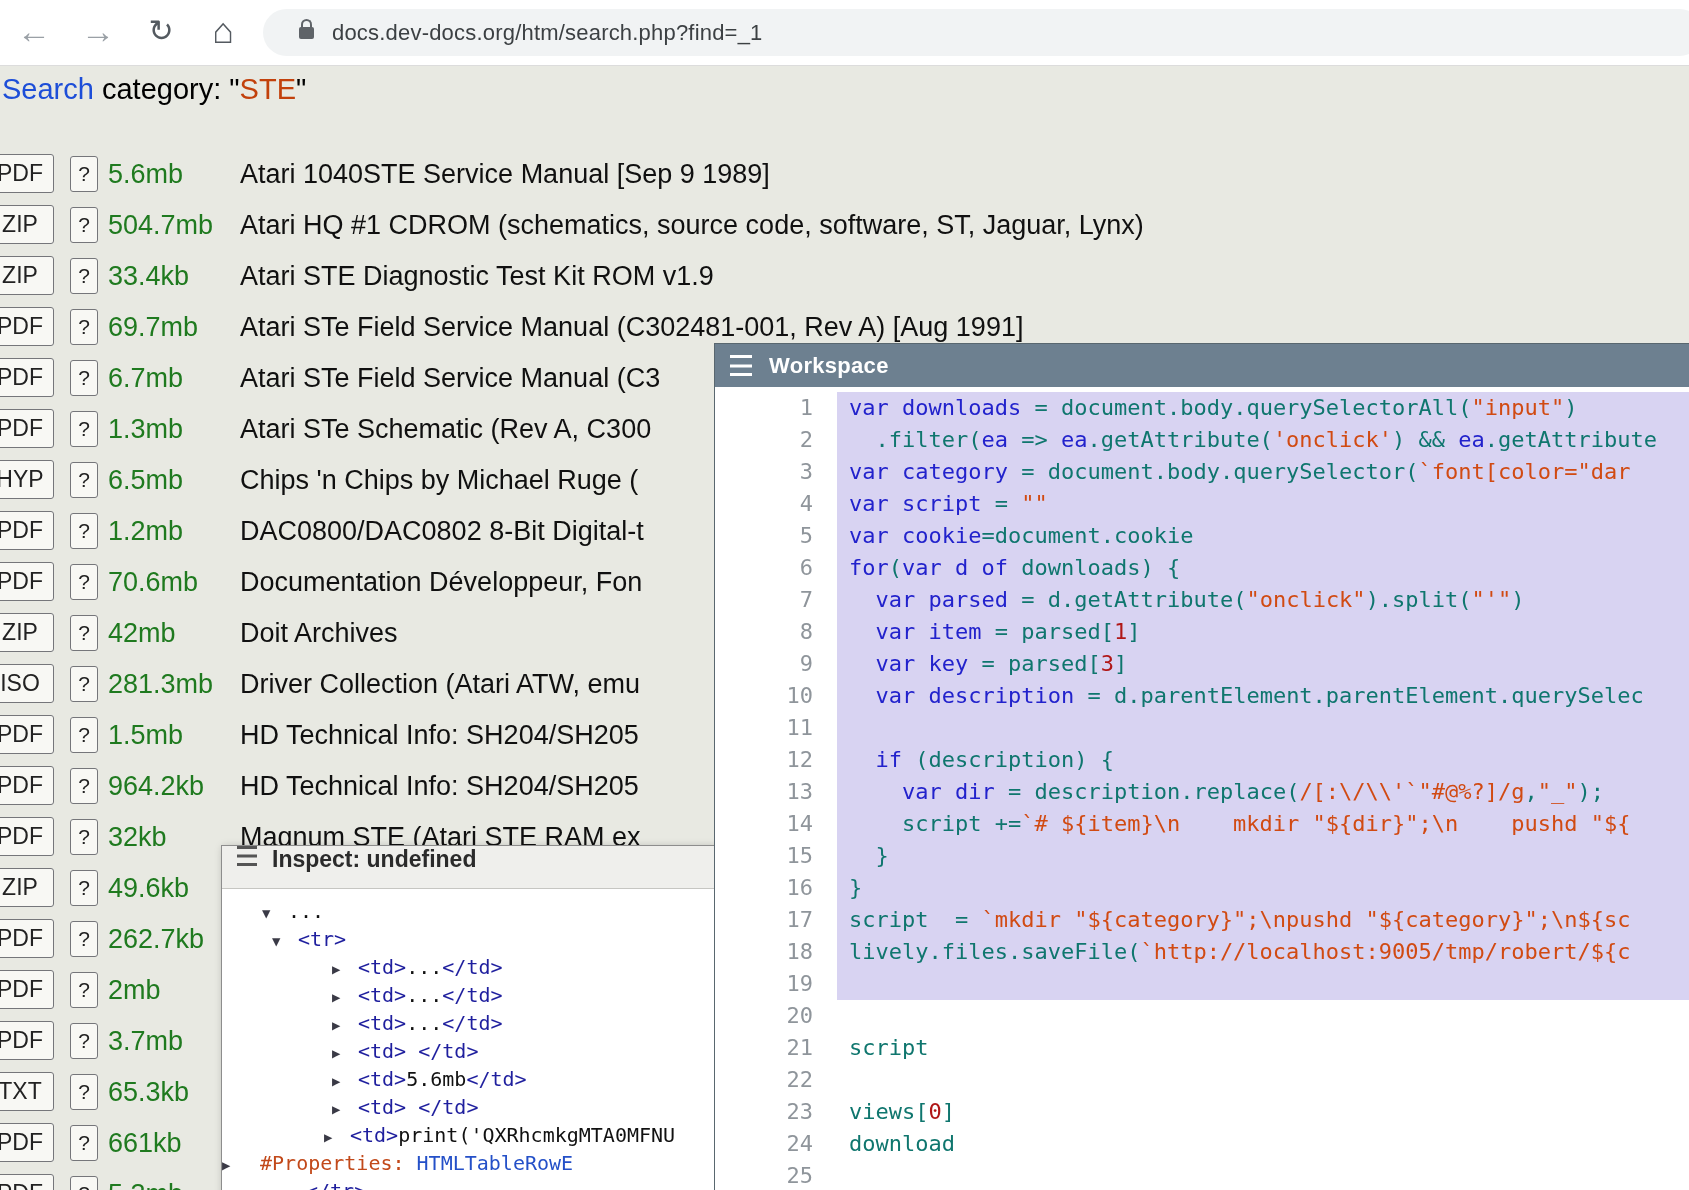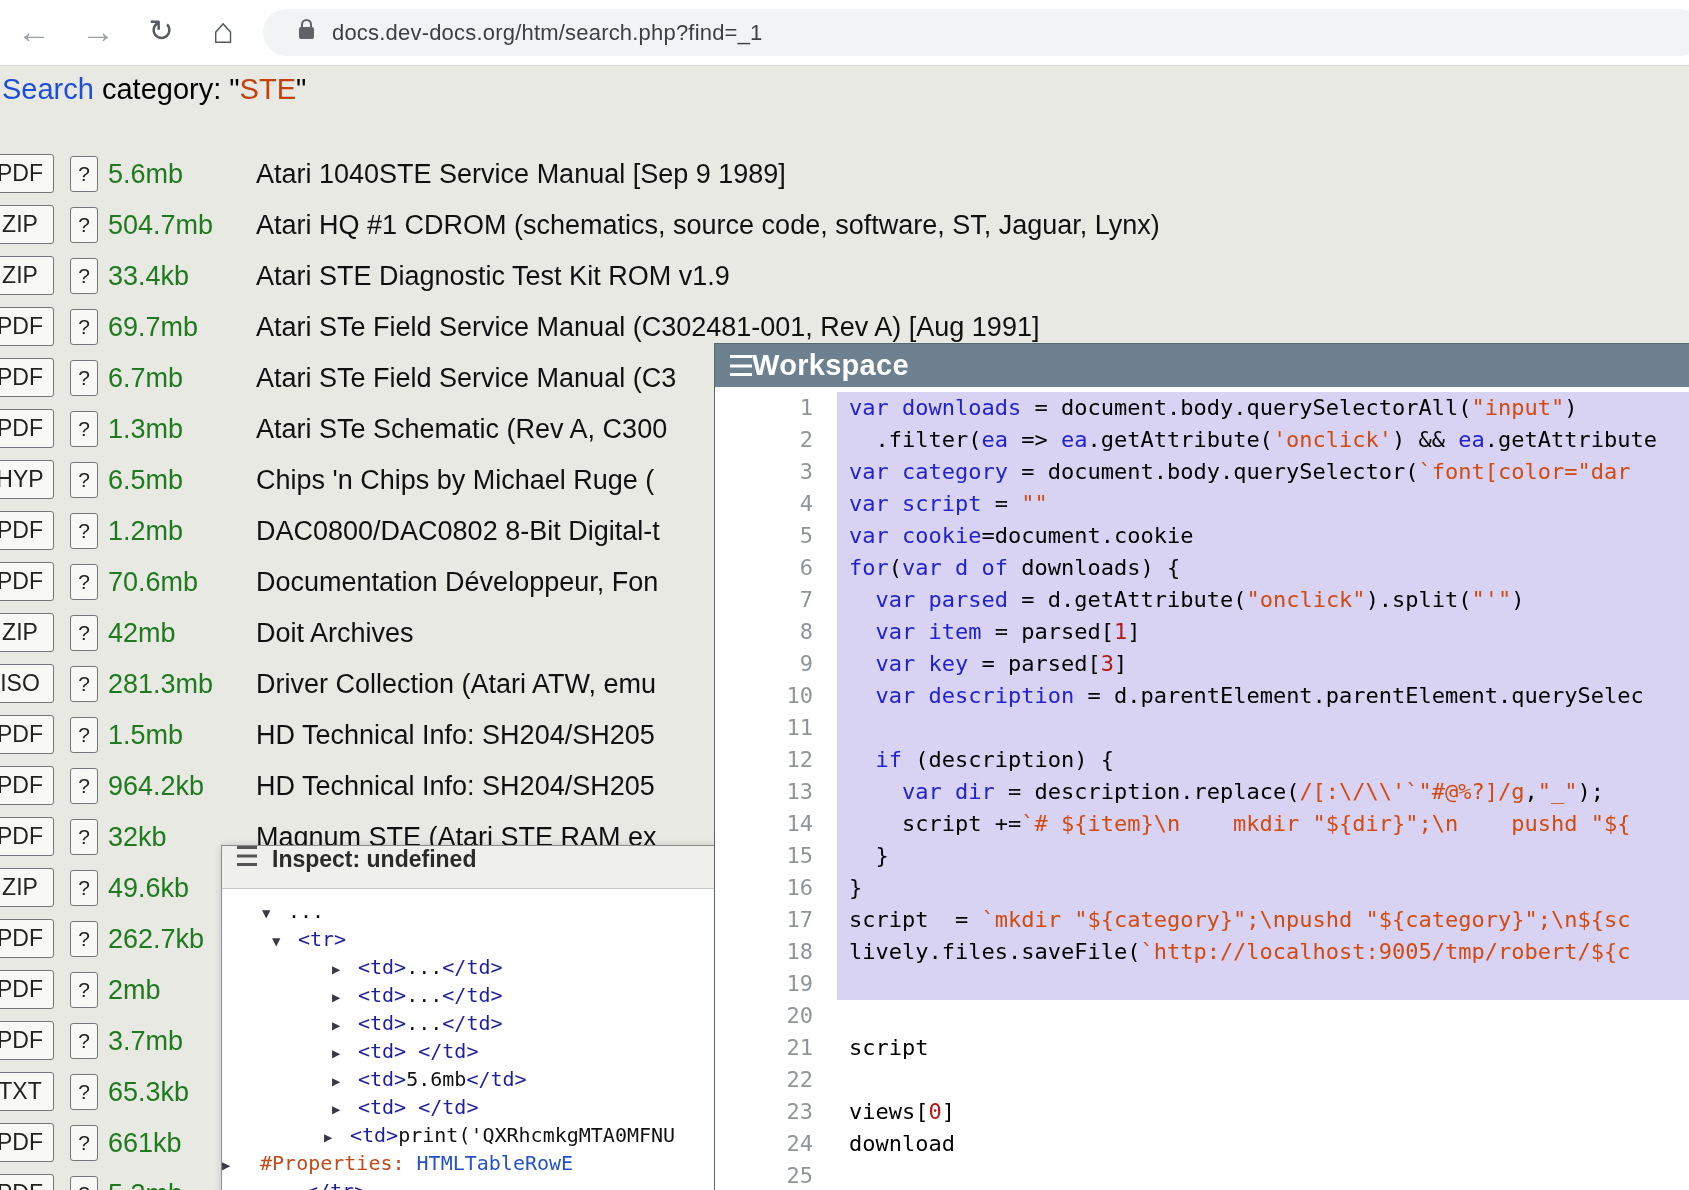--- a/index.html
+++ b/index.html
@@ -30,57 +30,57 @@
   .cat{color:#c2410c}
   .files{position:absolute;top:84px;left:0;right:0}
   .file-row{position:relative;height:51px}
   .type-badge{position:absolute;left:-14px;top:4px;width:68px;height:39px;border:1px solid #75767a;
         background:#f8f8f4;border-radius:3px;font-size:23px;color:#222;display:flex;
         align-items:center;justify-content:center;box-sizing:border-box}
   .help-btn{position:absolute;left:70px;top:6px;width:28px;height:36px;border:1px solid #75767a;
         background:#f8f8f4;border-radius:3px;font-size:21px;color:#222;text-align:center;
         line-height:34px;box-sizing:border-box;cursor:pointer}
   .size{position:absolute;left:108px;top:9px;font-size:27px;color:#1f7a1f;white-space:nowrap}
-  .title{position:absolute;left:256px;top:9px;font-size:27px;color:#101010;white-space:nowrap}
+  .title{position:absolute;left:240px;top:9px;font-size:27px;color:#101010;white-space:nowrap}
 
   
   .inspector{position:absolute;left:221px;top:845px;width:497px;height:420px;background:#fff;
         border:1px solid #8d8d8d;z-index:10;box-shadow:2px 2px 8px rgba(0,0,0,.25);box-sizing:border-box}
   .insp-titlebar{height:42px;background:#efefec;border-bottom:1px solid #c6c6c2;display:flex;}
   .insp-title{margin-left:15px;font-size:23px;font-weight:bold;color:#2b2b2b;white-space:nowrap}
   .insp-body{padding-top:8px;font-family:"DejaVu Sans Mono",monospace;font-size:20px;
         overflow:hidden;height:calc(100% - 50px)}
   .insp-row{height:28px;line-height:28px;white-space:pre;box-sizing:border-box}
   .arrow{display:inline-block;width:26px;font-size:14px;color:#3a3a46;cursor:pointer}
   .tk-tag{color:#1f1f9e}
   .tk-txt{color:#111}
   .tk-prop{color:#c2491a}
   .tk-cls{color:#2450c8}
 
   
   .workspace{position:absolute;left:714px;top:343px;width:1030px;bottom:-20px;background:#fff;
         border:1px solid #59676f;z-index:20;box-sizing:border-box}
   .ws-titlebar{height:43px;background:#6d8090;display:flex;align-items:center}
-  .ws-title{font-size:29px;font-weight:bold;color:#fff;letter-spacing:.3px}
+  .ws-title{margin-left:17px;font-size:22px;font-weight:bold;color:#fff;letter-spacing:.3px}
   .burger{width:22px;height:15px;border-top:3px solid #fff;border-bottom:3px solid #fff;
         position:relative;margin-left:15px;flex:none;cursor:pointer}
   .burger::after{content:"";position:absolute;left:0;top:50%;transform:translateY(-50%);
         width:100%;height:3px;background:#fff}
   .burger.dark{border-color:#555;width:20px;height:14px}
   .burger.dark::after{background:#555}
   .ws-body{position:absolute;top:43px;left:0;right:0;bottom:0;background:#fff;overflow:hidden;padding-top:5px}
   .code-line{display:flex;height:32px;line-height:32px;font-family:"DejaVu Sans Mono",monospace;
         font-size:22px;white-space:pre}
   .gutter{width:122px;flex:none;text-align:right;padding-right:24px;box-sizing:border-box;
         color:#8f959b;background:#fff}
   .code-text{flex:1;padding-left:12px}
   .code-line.sel .code-text{background:#d8d3f2}
   .tok-k{color:#2222cc}
   .tok-v{color:#2222cc}
-  .tok-d{color:#000000}
+  .tok-d{color:#0f766e}
   .tok-s{color:#d14a12}
   .tok-n{color:#b01717}
 </style>
 </head>
 <body>
 
 <div class="toolbar">
   <span class="nav-ic ic-back">←</span>
   <span class="nav-ic ic-fwd">→</span>
   <span class="nav-ic ic-refresh">↻</span>

